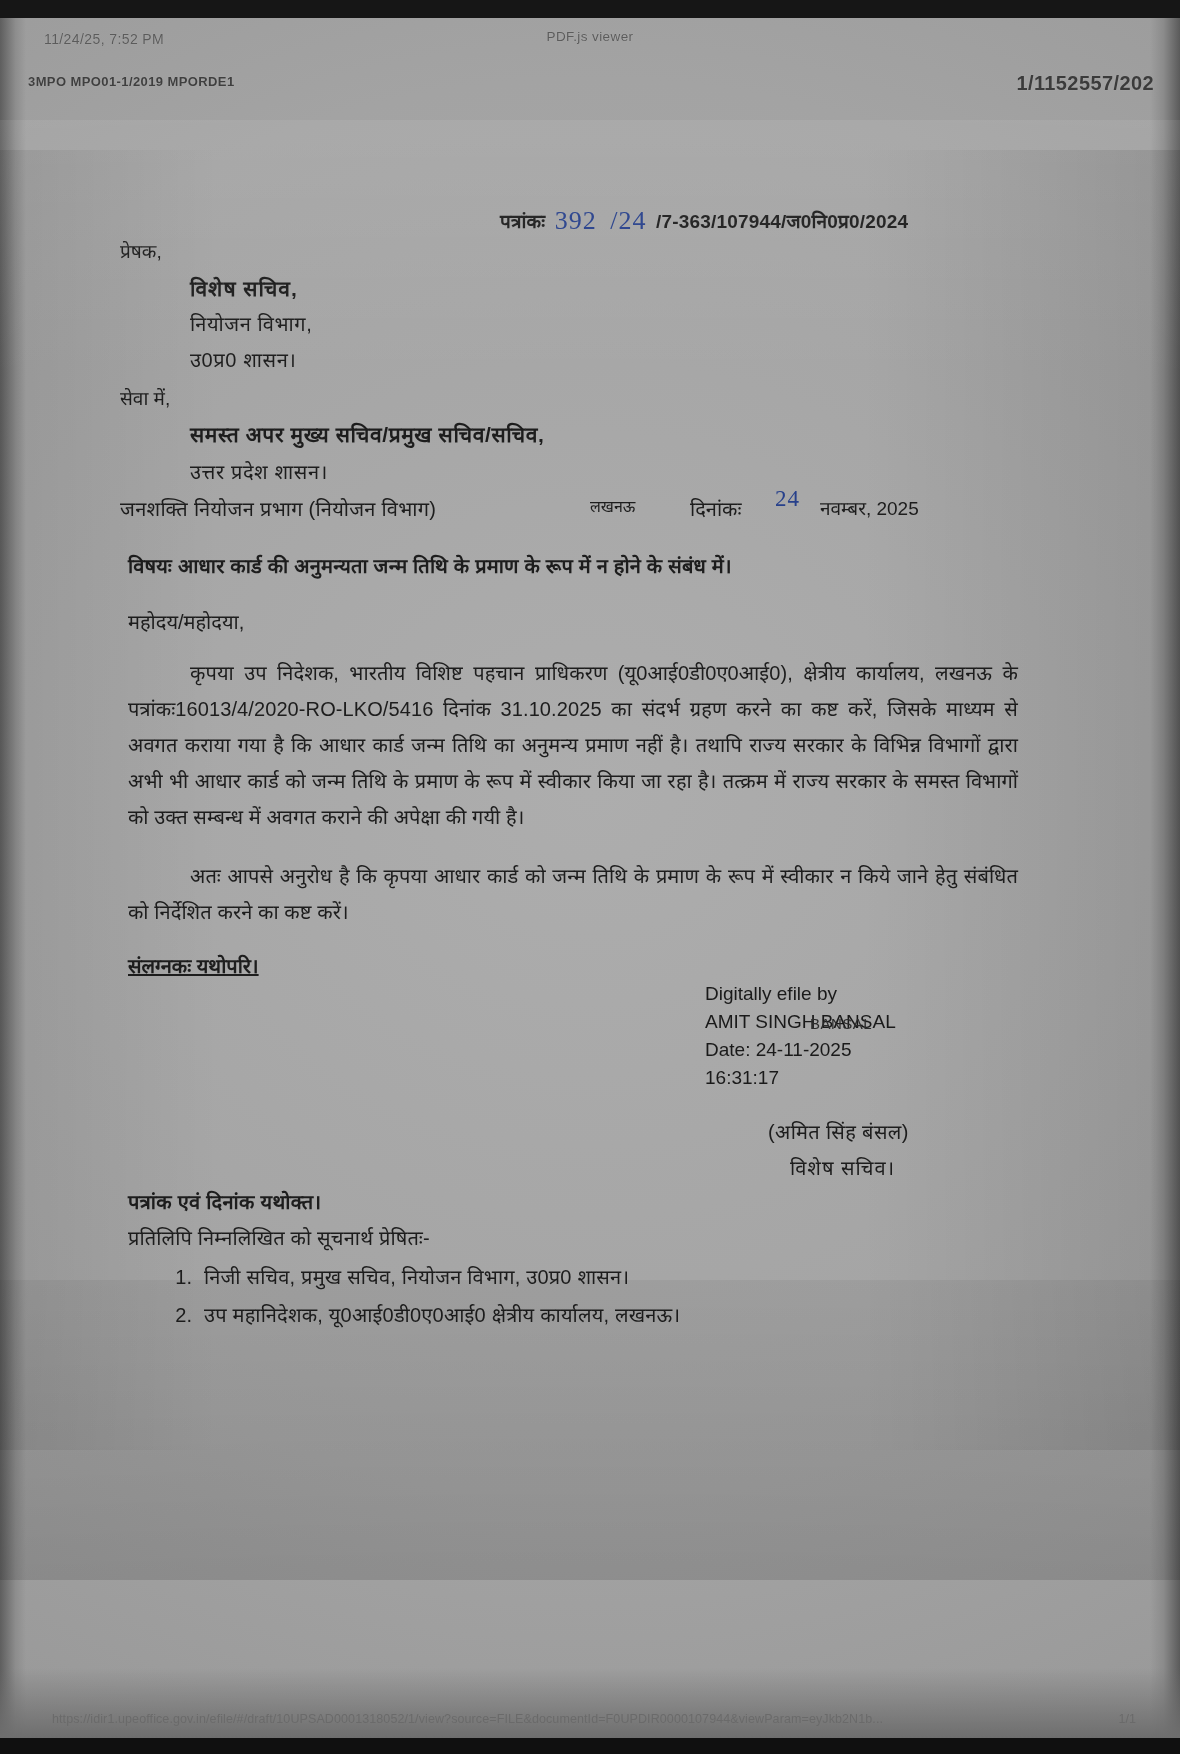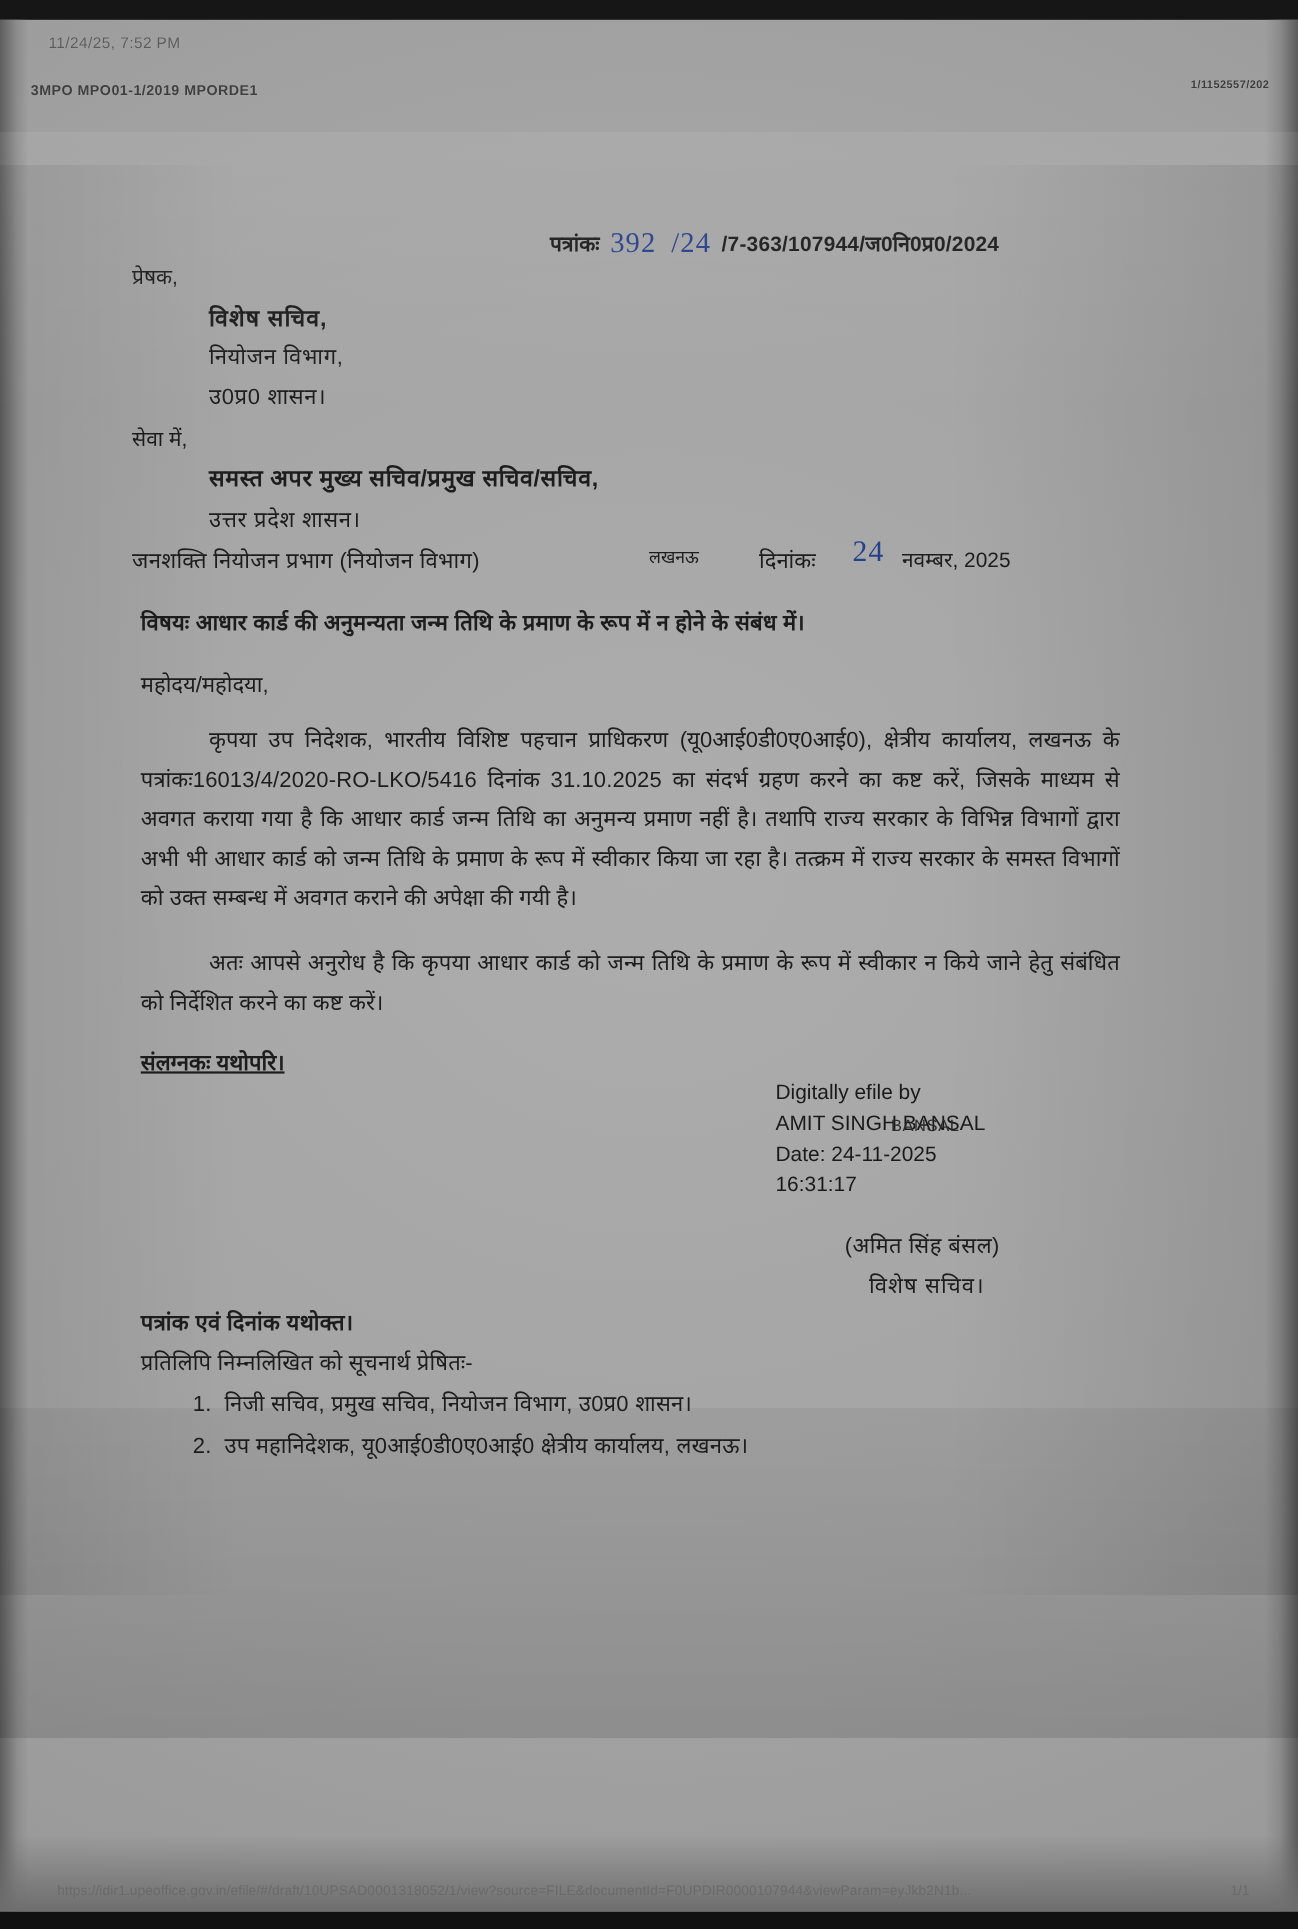--- a/index.html
+++ b/index.html
@@ -24,21 +24,21 @@
     background:linear-gradient(to left,#5a5a5a 0%, #8b8b8b 55%, rgba(160,160,160,0) 100%);}
   .edge-bot{position:absolute;left:0;bottom:16px;width:1180px;height:70px;
     background:linear-gradient(to top,#6e6e6e 0%, rgba(160,160,160,0) 100%);}
 
   
   .print-hdr{position:absolute;color:#5b5b5b;font-size:14px;letter-spacing:.4px;
     text-shadow:0 0 1px rgba(255,255,255,.25);}
   #hdr-time{left:44px;top:31px;}
   #hdr-title{left:0;top:29px;width:1180px;text-align:center;font-size:13.5px;}
   #hdr-doc{left:28px;top:74px;font-size:13px;font-weight:bold;color:#3f3f3f;}
-  #hdr-pagenum{right:26px;top:72px;font-size:10px;font-weight:bold;color:#3b3b3b;}
+  #hdr-pagenum{right:26px;top:72px;font-size:20px;font-weight:bold;color:#3b3b3b;}
 
   
   .print-ftr{position:absolute;bottom:0;color:#6a6a6a;font-size:12.5px;}
   #ftr-url{left:52px;bottom:28px;letter-spacing:.1px;}
   #ftr-page{right:44px;bottom:28px;}
 
   
   #letter{position:absolute;left:0;top:150px;width:1180px;height:1420px;
     color:#1d1d1d;}
 
@@ -55,21 +55,21 @@
   #from2{left:190px;top:160px;font-size:20px;letter-spacing:.6px;}
   #from3{left:190px;top:196px;font-size:20px;letter-spacing:.6px;}
   #sevame{left:120px;top:235px;font-size:19px;}
   #to1{left:190px;top:270px;font-size:21px;font-weight:bold;letter-spacing:.6px;}
   #to2{left:190px;top:308px;font-size:20px;letter-spacing:.6px;}
 
   #division{left:120px;top:345px;font-size:20px;letter-spacing:.3px;}
   #place{left:590px;top:345px;font-size:16px;}
   #datelabel{left:690px;top:345px;font-size:20px;}
   #datenum{left:775px;top:336px;font-family:"Liberation Serif", serif;color:#27408b;
-    font-size:27px;letter-spacing:1px;}
+    font-size:23px;letter-spacing:1px;}
   #datetail{left:820px;top:345px;font-size:19px;}
 
   #subject{left:128px;top:402px;font-size:20px;font-weight:bold;letter-spacing:.2px;}
   #salute{left:128px;top:458px;font-size:20px;}
 
   .para{position:absolute;left:128px;width:890px;font-size:20px;line-height:36px;
     text-align:justify;letter-spacing:.1px;}
   #para1{top:505px;text-indent:62px;}
   #para2{top:708px;text-indent:62px;}
 
@@ -106,20 +106,21 @@
 </head>
 <body>
 
 <div id="page">
 
   <div class="band-top"></div>
   <div class="edge-left"></div>
   <div class="edge-right"></div>
 
   <div class="print-hdr" id="hdr-time">11/24/25, 7:52 PM</div>
+  <div class="print-hdr" id="hdr-title">PDF.js viewer</div>
   <div class="print-hdr" id="hdr-doc">3MPO MPO01-1/2019 MPORDE1</div>
   <div class="print-hdr" id="hdr-pagenum">1/1152557/202</div>
 
   <div id="letter">
 
     <div id="ref-wrap">
       <span>पत्रांकः</span>
       <span class="ink">392</span>
       <span class="ink">/24</span>
       <span>/7-363/107944/ज0नि0प्र0/2024</span>

